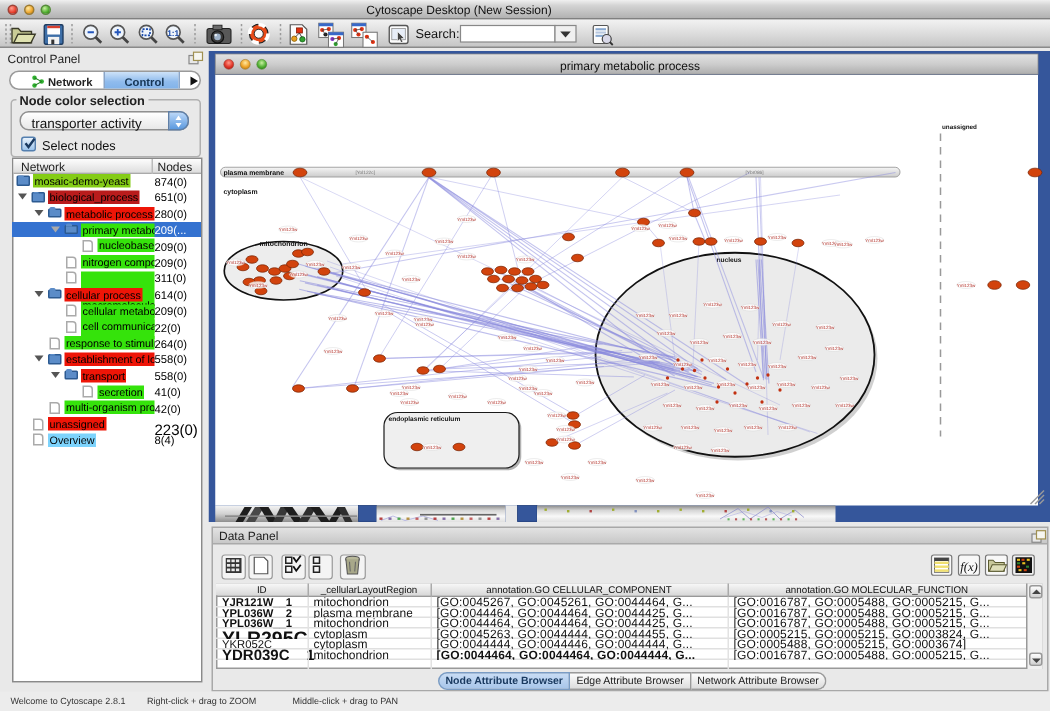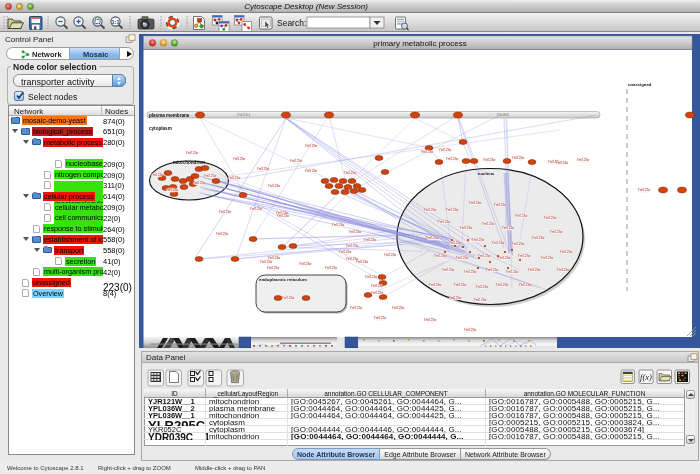--- a/index.html
+++ b/index.html
@@ -4,21 +4,21 @@
 * { margin:0; padding:0; box-sizing:border-box; }
 html,body { width:700px; height:474px; overflow:hidden; font-family:"Liberation Sans", sans-serif; background:#e9e9e9; }
 .abs { position:absolute; }
 </style></head>
 <body>
 
 <div class="abs" style="left:0;top:0;width:700px;height:13px;background:linear-gradient(#f0f0f0,#d4d4d4 30%,#b2b2b2);border-bottom:1px solid #808080;">
   <div class="abs" style="left:5px;top:3px;width:7px;height:7px;border-radius:50%;background:radial-gradient(circle at 35% 30%, #ff9d8d, #e8402e 60%, #a81a10);border:0.5px solid #9d4439;"></div>
   <div class="abs" style="left:16px;top:3px;width:7px;height:7px;border-radius:50%;background:radial-gradient(circle at 35% 30%, #ffe9a0, #f0a830 60%, #b87808);border:0.5px solid #9d7a2f;"></div>
   <div class="abs" style="left:27px;top:3px;width:7px;height:7px;border-radius:50%;background:radial-gradient(circle at 35% 30%, #c8f0a0, #50b030 60%, #287810);border:0.5px solid #558a3a;"></div>
-  <div class="abs" style="left:0;top:2px;width:612px;text-align:center;font-size:8px;color:#111;font-style:italic;">Cytoscape Desktop (New Session)</div>
+  <div class="abs" style="left:0;top:2px;width:612px;text-align:center;font-size:8px;color:#111;">Cytoscape Desktop (New Session)</div>
 </div>
 <svg width="700" height="19" viewBox="0 13 700 19" style="position:absolute;left:0;top:13px">
 <defs>
 <linearGradient id="tbg" x1="0" y1="0" x2="0" y2="1">
 <stop offset="0" stop-color="#f2f2f2"></stop>
         <stop offset="0.5" stop-color="#dcdcdc"></stop>
         <stop offset="1" stop-color="#c3c3c3"></stop>
 </linearGradient>
 </defs>
 <rect x="0" y="13" width="700" height="19" fill="url(#tbg)"></rect>
@@ -150,21 +150,21 @@
   <div class="abs" style="left:5px;top:15px;width:128px;height:12.5px;background:#fff;border:1px solid #9a9a9a;border-radius:6.5px;overflow:hidden;">
     <div class="abs" style="left:62px;top:0;width:51px;height:12.5px;background:linear-gradient(#cde2f8,#8fbbed 50%,#7db0e8);border-left:1px solid #8aa5c8;border-right:1px solid #8aa5c8;"></div>
     <svg class="abs" style="left:14px;top:2px" width="9" height="9" viewBox="0 0 9 9">
         <circle cx="2" cy="1.8" r="1.5" fill="#30b030"></circle>
         <circle cx="2" cy="7" r="1.5" fill="#30b030"></circle>
         <circle cx="6.8" cy="4.4" r="1.5" fill="#30b030"></circle>
         <line x1="2" y1="1.8" x2="6.8" y2="4.4" stroke="#208020" stroke-width="0.7"></line>
         <line x1="2" y1="7" x2="6.8" y2="4.4" stroke="#208020" stroke-width="0.7"></line>
       </svg>
     <span class="abs" style="left:25px;top:2px;font-size:7.5px;font-weight:bold;color:#222;">Network</span>
-    <span class="abs" style="left:76px;top:2px;font-size:7.5px;font-weight:bold;color:#153555;">Mosaic</span>
+    <span class="abs" style="left:76px;top:2px;font-size:7.5px;font-weight:bold;color:#153555;">Control</span>
     <div class="abs" style="left:120px;top:3px;width:0;height:0;border-top:3.4px solid transparent;border-bottom:3.4px solid transparent;border-left:5.5px solid #111;"></div>
   </div>
 
   <div class="abs" style="left:6px;top:34px;width:127px;height:39px;border:1px solid #b0b0b0;border-radius:3px;"></div>
   <div class="abs" style="left:10px;top:29.5px;background:#e9e9e9;padding:0 2px;font-size:8.5px;font-weight:bold;color:#222;">Node color selection</div>
 
   <div class="abs" style="left:12px;top:42px;width:113px;height:12.5px;background:linear-gradient(#ffffff,#e8e8e8);border:1px solid #909090;border-radius:6px;"></div>
   <div class="abs" style="left:111px;top:42px;width:14px;height:12.5px;background:linear-gradient(#bcd8f8,#5c9ae0);border:1px solid #6080a8;border-radius:0 6px 6px 0;">
      <div class="abs" style="left:3.6px;top:2px;width:0;height:0;border-left:2.8px solid transparent;border-right:2.8px solid transparent;border-bottom:3.4px solid #fff;"></div>
      <div class="abs" style="left:3.6px;top:6.8px;width:0;height:0;border-left:2.8px solid transparent;border-right:2.8px solid transparent;border-top:3.4px solid #fff;"></div>
@@ -182,38 +182,46 @@
 <div class="abs" style="left:9px;top:106px;width:125px;height:10px;background:linear-gradient(#fdfdfd,#dedede);border-bottom:1px solid #aaa;">
   <span class="abs" style="left:5px;top:0.5px;font-size:8px;color:#222;">Network</span>
   <span class="abs" style="left:96px;top:0.5px;font-size:8px;color:#222;">Nodes</span>
   <div class="abs" style="left:92px;top:0;width:1px;height:10px;background:#bbb;"></div>
 </div>
 <div class="abs" style="left:0;top:0;width:700px;height:474px;pointer-events:none;">
 <div style="position:absolute;left:8px;top:115.2px;width:126px;height:10.8px;">
       <div style="position:absolute;left:3px;top:2.2px;width:9px;height:6.5px;background:#5b8cc8;border:0.5px solid #2c5a91;border-radius:1px;">
         <div style="position:absolute;left:0px;top:-1.6px;width:4px;height:1.6px;background:#5b8cc8;border-radius:1px 1px 0 0;"></div>
       </div>
-      <span style="position:absolute;left:14px;top:1px;max-width:81px;overflow:hidden;background:#f97316;color:#000;font-size:7.2px;line-height:9px;padding:0 1px;white-space:nowrap;display:inline-block;">mosaic-demo-yeast</span>
+      <span style="position:absolute;left:14px;top:1px;max-width:81px;overflow:hidden;background:#84cc16;color:#000;font-size:7.2px;line-height:9px;padding:0 1px;white-space:nowrap;display:inline-block;">mosaic-demo-yeast</span>
       <span style="position:absolute;left:95px;top:1.4px;color:#000;font-size:7.5px;">874(0)</span>
     </div>
     <div style="position:absolute;left:8px;top:126.0px;width:126px;height:10.8px;">
       <div style="position:absolute;left:4px;top:3.1px;width:0;height:0;border-left:3.4px solid transparent;border-right:3.4px solid transparent;border-top:4.6px solid #555"></div>
       <div style="position:absolute;left:13px;top:2.2px;width:9px;height:6.5px;background:#5b8cc8;border:0.5px solid #2c5a91;border-radius:1px;">
         <div style="position:absolute;left:0px;top:-1.6px;width:4px;height:1.6px;background:#5b8cc8;border-radius:1px 1px 0 0;"></div>
       </div>
       <span style="position:absolute;left:24px;top:1px;max-width:71px;overflow:hidden;background:#b91c1c;color:#000;font-size:7.2px;line-height:9px;padding:0 1px;white-space:nowrap;display:inline-block;">biological_process</span>
       <span style="position:absolute;left:95px;top:1.4px;color:#000;font-size:7.5px;">651(0)</span>
     </div>
     <div style="position:absolute;left:8px;top:136.8px;width:126px;height:10.8px;">
       <div style="position:absolute;left:15px;top:3.1px;width:0;height:0;border-left:3.4px solid transparent;border-right:3.4px solid transparent;border-top:4.6px solid #555"></div>
       <div style="position:absolute;left:24px;top:2.2px;width:9px;height:6.5px;background:#5b8cc8;border:0.5px solid #2c5a91;border-radius:1px;">
         <div style="position:absolute;left:0px;top:-1.6px;width:4px;height:1.6px;background:#5b8cc8;border-radius:1px 1px 0 0;"></div>
       </div>
       <span style="position:absolute;left:35px;top:1px;max-width:60px;overflow:hidden;background:#ee1507;color:#000;font-size:7.2px;line-height:9px;padding:0 1px;white-space:nowrap;display:inline-block;">metabolic process</span>
       <span style="position:absolute;left:95px;top:1.4px;color:#000;font-size:7.5px;">280(0)</span>
+    </div>
+    <div style="position:absolute;left:8px;top:147.6px;width:126px;height:10.8px;background:#3472d0;">
+      <div style="position:absolute;left:26px;top:3.1px;width:0;height:0;border-left:3.4px solid transparent;border-right:3.4px solid transparent;border-top:4.6px solid #aaa"></div>
+      <div style="position:absolute;left:35px;top:2.2px;width:9px;height:6.5px;background:#5b8cc8;border:0.5px solid #2c5a91;border-radius:1px;">
+        <div style="position:absolute;left:0px;top:-1.6px;width:4px;height:1.6px;background:#5b8cc8;border-radius:1px 1px 0 0;"></div>
+      </div>
+      <span style="position:absolute;left:46px;top:1px;max-width:49px;overflow:hidden;background:#35e30b;color:#000;font-size:7.2px;line-height:9px;padding:0 1px;white-space:nowrap;display:inline-block;">primary metabo</span>
+      <span style="position:absolute;left:95px;top:1.4px;color:#fff;font-size:7.5px;">209(...</span>
     </div>
     <div style="position:absolute;left:8px;top:158.4px;width:126px;height:10.8px;">
       <div style="position:absolute;left:47px;top:1.4px;width:6.5px;height:8px;background:#fff;border:0.6px solid #aaa;border-radius:0 2.5px 0 0;"></div>
       <span style="position:absolute;left:57px;top:1px;max-width:38px;overflow:hidden;background:#35e30b;color:#000;font-size:7.2px;line-height:9px;padding:0 1px;white-space:nowrap;display:inline-block;">nucleobase-</span>
       <span style="position:absolute;left:95px;top:1.4px;color:#000;font-size:7.5px;">209(0)</span>
     </div>
     <div style="position:absolute;left:8px;top:169.2px;width:126px;height:10.8px;">
       <div style="position:absolute;left:36px;top:1.4px;width:6.5px;height:8px;background:#fff;border:0.6px solid #aaa;border-radius:0 2.5px 0 0;"></div>
       <span style="position:absolute;left:46px;top:1px;max-width:49px;overflow:hidden;background:#35e30b;color:#000;font-size:7.2px;line-height:9px;padding:0 1px;white-space:nowrap;display:inline-block;">nitrogen compo</span>
       <span style="position:absolute;left:95px;top:1.4px;color:#000;font-size:7.5px;">209(0)</span>
@@ -1008,20 +1016,21 @@
   </div>
 <div style="position:absolute;left:144px;top:411.5px;width:540px;height:7px;border-bottom:0.5px solid #e0e0e0;">
     <span style="position:absolute;left:4px;top:-1px;height:8px;overflow:hidden;font-size:7.5px;font-weight:bold;color:#111;white-space:nowrap;">YPL036W__1</span>
     <span style="position:absolute;left:65px;top:-1px;height:8px;overflow:hidden;font-size:8px;font-weight:normal;color:#111;white-space:nowrap;">mitochondrion</span>
     <span style="position:absolute;left:147px;top:-1px;height:8px;overflow:hidden;font-size:8px;font-weight:normal;color:#111;white-space:nowrap;letter-spacing:0.12px;">[GO:0044464, GO:0044464, GO:0044425, G...</span>
     <span style="position:absolute;left:345px;top:-1px;height:8px;overflow:hidden;font-size:8px;font-weight:normal;color:#111;white-space:nowrap;letter-spacing:0.12px;">[GO:0016787, GO:0005488, GO:0005215, G...</span>
   </div>
 <div style="position:absolute;left:144px;top:418.5px;width:540px;height:7px;border-bottom:0.5px solid #e0e0e0;">
     <span style="position:absolute;left:4px;top:-1px;height:8px;overflow:hidden;font-size:13px;font-weight:bold;color:#111;white-space:nowrap;">YLR295C</span>
     <span style="position:absolute;left:65px;top:-1px;height:8px;overflow:hidden;font-size:8px;font-weight:normal;color:#111;white-space:nowrap;">cytoplasm</span>
+    <span style="position:absolute;left:147px;top:-1px;height:8px;overflow:hidden;font-size:8px;font-weight:normal;color:#111;white-space:nowrap;letter-spacing:0.12px;">[GO:0045263, GO:0044444, GO:0044455, G...</span>
     <span style="position:absolute;left:345px;top:-1px;height:8px;overflow:hidden;font-size:8px;font-weight:normal;color:#111;white-space:nowrap;letter-spacing:0.12px;">[GO:0005215, GO:0005215, GO:0003824, G...</span>
   </div>
 <div style="position:absolute;left:144px;top:425.5px;width:540px;height:7px;border-bottom:0.5px solid #e0e0e0;">
     <span style="position:absolute;left:4px;top:-1px;height:8px;overflow:hidden;font-size:7.5px;font-weight:normal;color:#111;white-space:nowrap;">YKR052C</span>
     <span style="position:absolute;left:65px;top:-1px;height:8px;overflow:hidden;font-size:8px;font-weight:normal;color:#111;white-space:nowrap;">cytoplasm</span>
     <span style="position:absolute;left:147px;top:-1px;height:8px;overflow:hidden;font-size:8px;font-weight:normal;color:#111;white-space:nowrap;letter-spacing:0.12px;">[GO:0044444, GO:0044446, GO:0044444, G...</span>
     <span style="position:absolute;left:345px;top:-1px;height:8px;overflow:hidden;font-size:8px;font-weight:normal;color:#111;white-space:nowrap;letter-spacing:0.12px;">[GO:0005488, GO:0005215, GO:0003674]</span>
   </div>
 <div style="position:absolute;left:144px;top:432.5px;width:540px;height:7px;border-bottom:0.5px solid #e0e0e0;">
     <span style="position:absolute;left:4px;top:-1px;height:8px;overflow:hidden;font-size:10px;font-weight:bold;color:#111;white-space:nowrap;">YDR039C__1</span>

